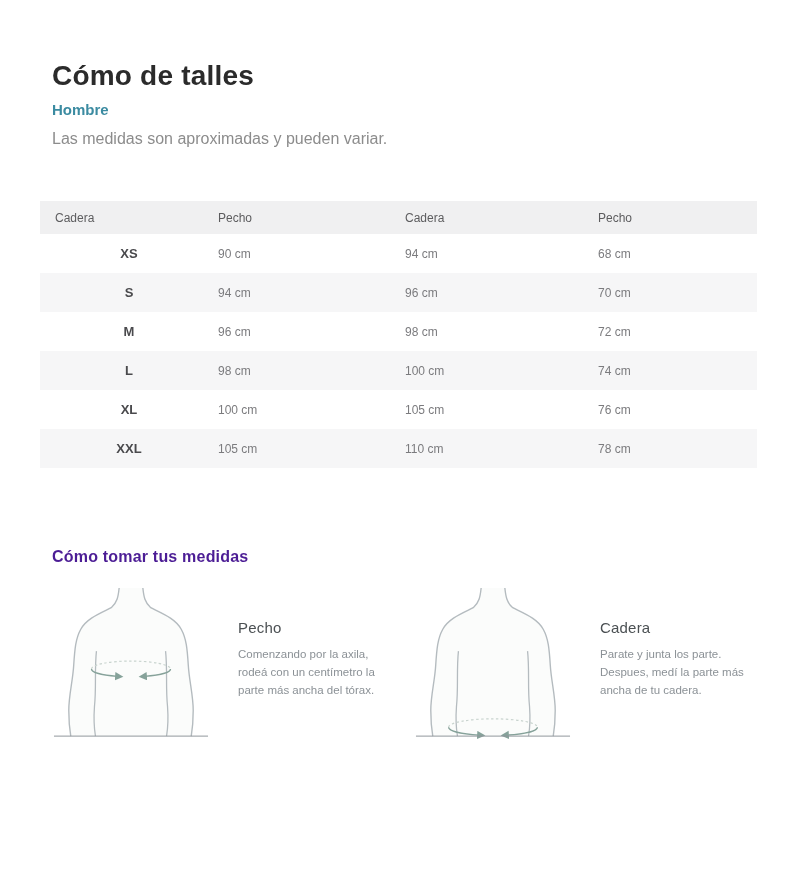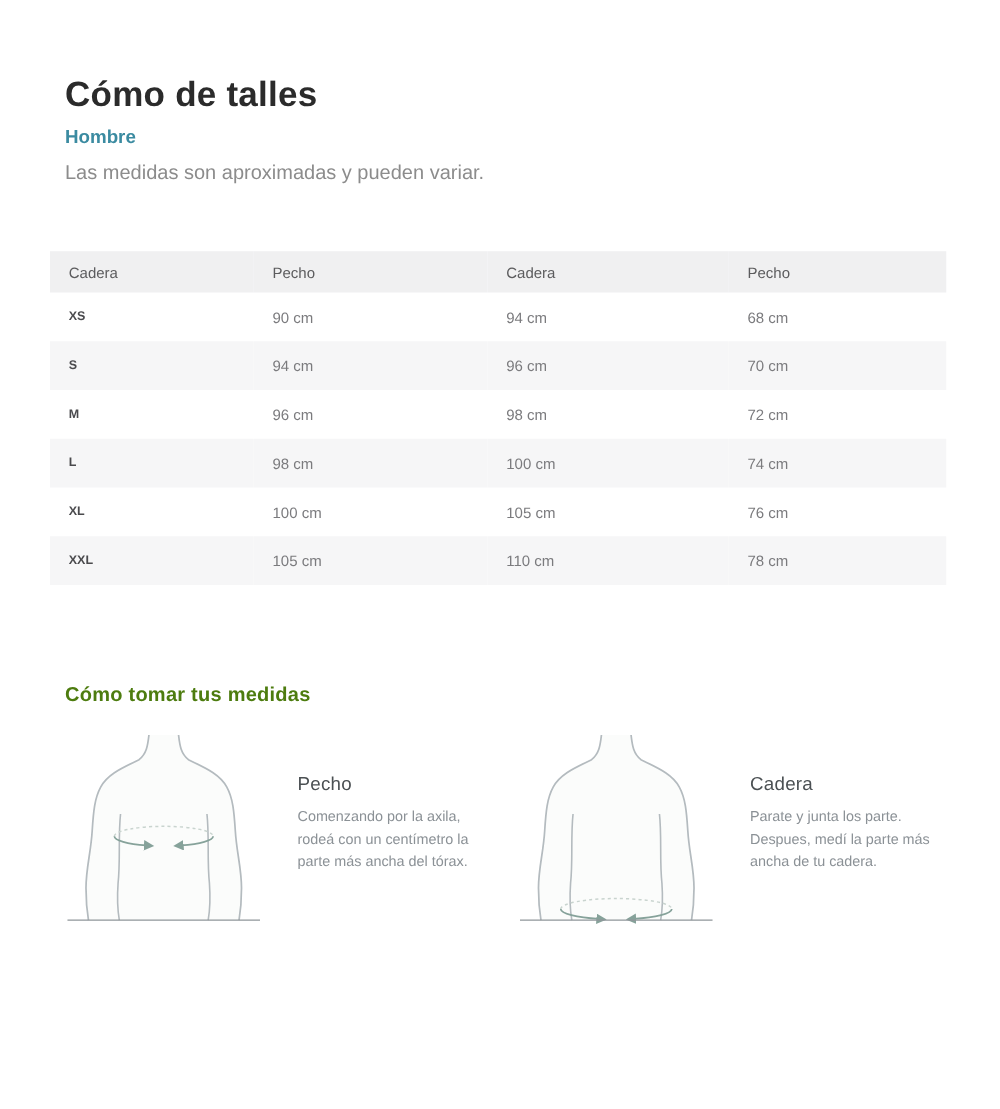--- a/index.html
+++ b/index.html
@@ -23,25 +23,25 @@
   h1{margin-top:60px;font-size:28px;line-height:1.15;font-weight:700;color:#2b2b2b;letter-spacing:.2px;}
   .subtitle{margin-top:9px;font-size:15px;font-weight:700;color:var(--accent,#3b8ba1);}
   .note{margin-top:12px;font-size:16px;color:#8c8c8c;}
 
   
   table{margin-top:53px;margin-left:-12px;width:717px;border-collapse:collapse;table-layout:fixed;}
   th,td{text-align:left;padding-left:15px;font-weight:400;}
   thead tr{background:var(--table-header-bg,#f0f0f1);}
   th{height:33px;font-size:12px;color:#5c5c5e;}
   td{height:39px;font-size:12px;color:#7b7b7e;}
-  td.size{font-size:10px;font-weight:700;color:#4a4a4d;}
+  td.size{font-size:13px;font-weight:700;color:#4a4a4d;text-align:center;}
   tbody tr.stripe{background:var(--row-stripe-bg,#f6f6f7);}
 
   
-  h2{margin-top:80px;font-size:16px;font-weight:700;color:#4d7c0f;letter-spacing:.2px;}
+  h2{margin-top:80px;font-size:16px;font-weight:700;color:#4c1d95;letter-spacing:.2px;}
   .measure-grid{display:flex;margin-top:21px;}
   .measure-item{display:flex;align-items:flex-start;}
   .measure-item.second{margin-left:24px;}
   svg.torso{width:158px;height:158px;display:block;}
   .measure-text{margin-left:28px;width:152px;margin-top:32px;}
   .measure-text h3{font-size:15px;font-weight:400;color:#4b5053;margin-bottom:10px;letter-spacing:.2px;}
   .measure-text p{font-size:11.5px;line-height:1.55;color:#8b9196;}
 </style>
 </head>
 <body>

